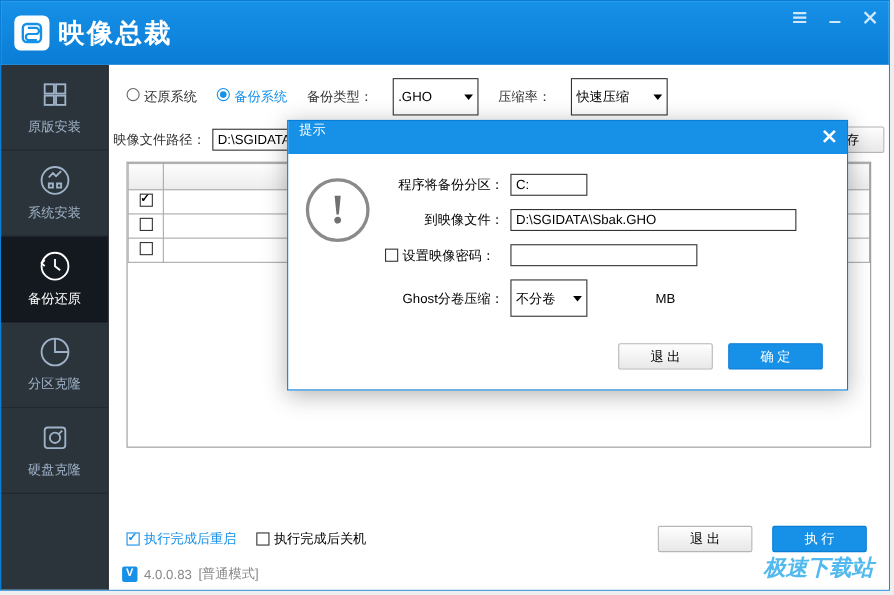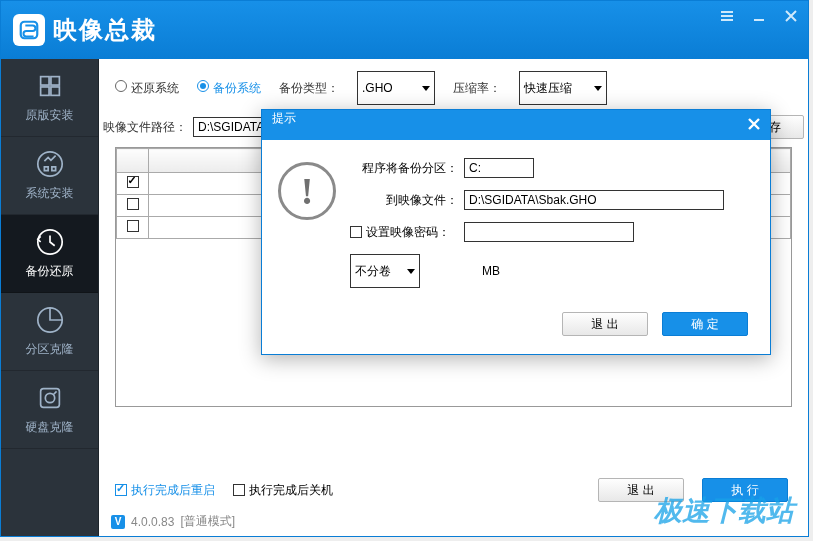--- a/index.html
+++ b/index.html
@@ -40,21 +40,21 @@
 .chk{width:12px;height:12px;border:1px solid #333;display:inline-block;background:#fff;position:relative}
 .chk.on::after{content:"✓";position:absolute;left:0;top:-3px;font-size:11px;font-weight:bold}
 .footer{position:absolute;bottom:34px;left:16px;right:20px;display:flex;align-items:center;gap:18px}
 .footer .chkrow{display:flex;align-items:center;gap:4px;cursor:pointer}
 .footer .chk.blue{border-color:#1790e8}
 .footer .chk.blue.on::after{color:#1790e8}
 .footer .spacer{flex:1}
 .footer .btn{width:86px;text-align:center}
 .status{position:absolute;bottom:6px;left:12px;color:#888;display:flex;align-items:center;gap:6px}
 .status .vbadge{width:14px;height:14px;background:#1790e8;color:#fff;border-radius:2px;display:flex;align-items:center;justify-content:center;font-size:10px;font-weight:bold}
-.watermark{position:absolute;right:14px;bottom:6px;font-size:28px;font-weight:bold;color:#17a2e8;opacity:.75;font-style:italic}
+.watermark{position:absolute;right:14px;bottom:6px;font-size:20px;font-weight:bold;color:#17a2e8;opacity:.75;font-style:italic}
 
 .modal{position:absolute;left:162px;top:50px;width:510px;border:1px solid #0a7dd5;background:#fff;box-shadow:0 4px 20px rgba(0,0,0,.3);z-index:50}
 .mtitle{height:30px;background:#1790e8;color:#fff;display:flex;align-items:flex-start;padding:0 10px;position:relative;font-size:13px}
 .mclose{position:absolute;right:6px;top:4px;width:20px;height:20px;cursor:pointer;display:flex;align-items:center;justify-content:center}
 .mclose svg{stroke:#fff;stroke-width:2.4;width:12px;height:12px}
 .mbody{padding:18px 16px 14px;display:flex;gap:14px}
 .micon{width:58px;height:58px;border:3px solid #8a8a8a;border-radius:50%;display:flex;align-items:center;justify-content:center;flex-shrink:0;margin-top:4px}
 .micon span{font-size:38px;font-weight:bold;color:#707070;font-family:Georgia,serif}
 .mform{flex:1;display:flex;flex-direction:column;gap:12px}
 .frow{display:flex;align-items:center;gap:6px}
@@ -247,20 +247,21 @@
               <input type="text" style="width: 260px;" value="D:\SGIDATA\Sbak.GHO">
             </div>
             <div class="frow">
               <span class="flbl" style="display:flex;align-items:center;justify-content:flex-start;gap:4px">
                 <span class="chk"></span>
                 <span>设置映像密码：</span>
               </span>
               <input type="text" style="width: 170px;" value="">
             </div>
             <div class="frow">
+              <span class="flbl">Ghost分卷压缩：</span>
               <span class="combo" style="width:66px">
                   <span>不分卷</span>
                   <span class="arr"></span>
                 </span>
               <span style="width:50px"></span>
               <span>MB</span>
             </div>
           </div>
         </div>
         <div class="mfoot">

